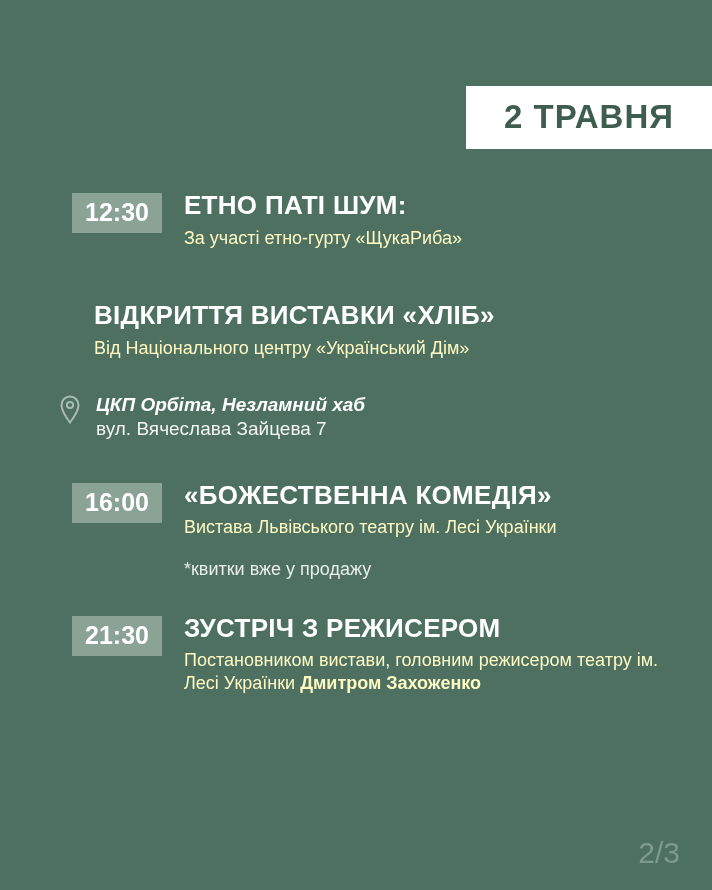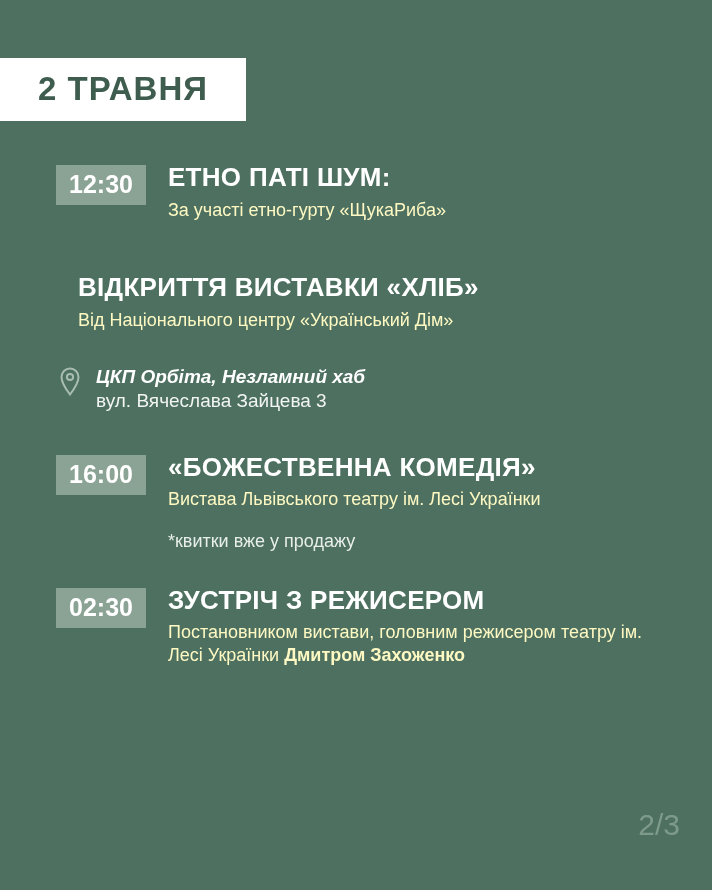--- a/index.html
+++ b/index.html
@@ -18,37 +18,38 @@
   .page {
     width: 712px;
     height: 890px;
     position: relative;
     box-sizing: border-box;
   }
 
   
   .title-wrap {
     display: flex;
-    justify-content: flex-start;
+    justify-content: flex-end;
     padding-top: 58px;
+    margin-top: 28px;
   }
   .title-banner {
     background: #ffffff;
     color: #3f5d4f;
     font-size: 33px;
     font-weight: bold;
     letter-spacing: 1px;
     padding: 14px 38px 16px 38px;
     line-height: 1;
   }
 
   
   .schedule {
     margin-top: 42px;
-    padding-left: 56px;
+    padding-left: 72px;
     padding-right: 40px;
   }
   .event {
     display: flex;
     align-items: flex-start;
     margin-bottom: 26px;
   }
   .time-chip {
     background: #8ba394;
     color: #ffffff;
@@ -165,39 +166,39 @@
 
   <div class="location">
     <div class="pin-icon">
       <svg width="24" height="30" viewBox="0 0 24 30" aria-hidden="true">
         <path d="M12 1.5C7.3 1.5 3.5 5.3 3.5 10c0 6.4 8.5 17.5 8.5 17.5S20.5 16.4 20.5 10c0-4.7-3.8-8.5-8.5-8.5z" fill="none" stroke="#a8bdaf" stroke-width="2"></path>
         <circle cx="12" cy="10" r="3.1" fill="none" stroke="#a8bdaf" stroke-width="2"></circle>
       </svg>
     </div>
     <div class="loc-text">
       <div class="loc-line1">ЦКП Орбіта, Незламний хаб</div>
-      <div class="loc-line2">вул. Вячеслава Зайцева 3</div>
+      <div class="loc-line2">вул. Вячеслава Зайцева 7</div>
     </div>
   </div>
 
   <div class="schedule" style="margin-top:40px;">
 
     <div class="event">
       <div class="time-chip">16:00</div>
       <div class="event-body">
         <div class="event-title">«БОЖЕСТВЕННА КОМЕДІЯ»</div>
         <div class="event-sub">Вистава Львівського театру ім. Лесі Українки</div>
         <div class="event-note">*квитки вже у продажу</div>
       </div>
     </div>
 
     <div class="spacer-sm"></div>
 
     <div class="event">
-      <div class="time-chip">02:30</div>
+      <div class="time-chip">21:30</div>
       <div class="event-body">
         <div class="event-title">ЗУСТРІЧ З РЕЖИСЕРОМ</div>
         <div class="event-sub"><span>Постановником вистави, головним режисером театру ім. Лесі Українки </span><span class="bold-inline">Дмитром Захоженко</span></div>
       </div>
     </div>
 
   </div>
 
 
   <div class="page-number">2/3</div>

